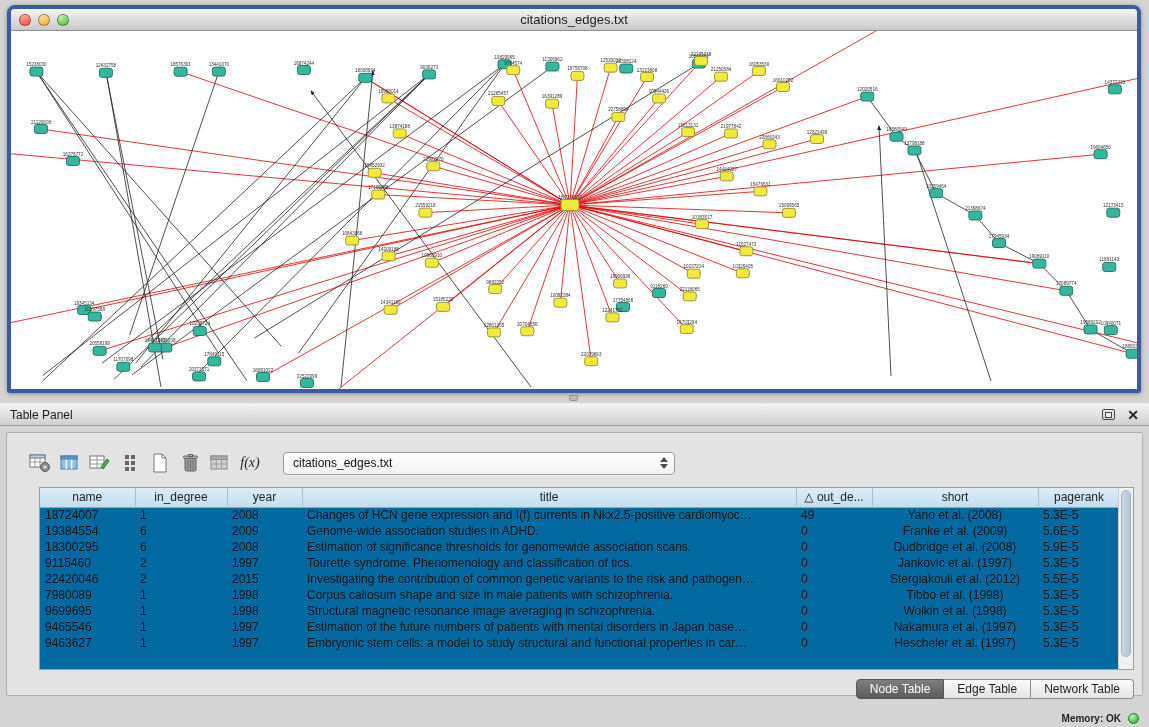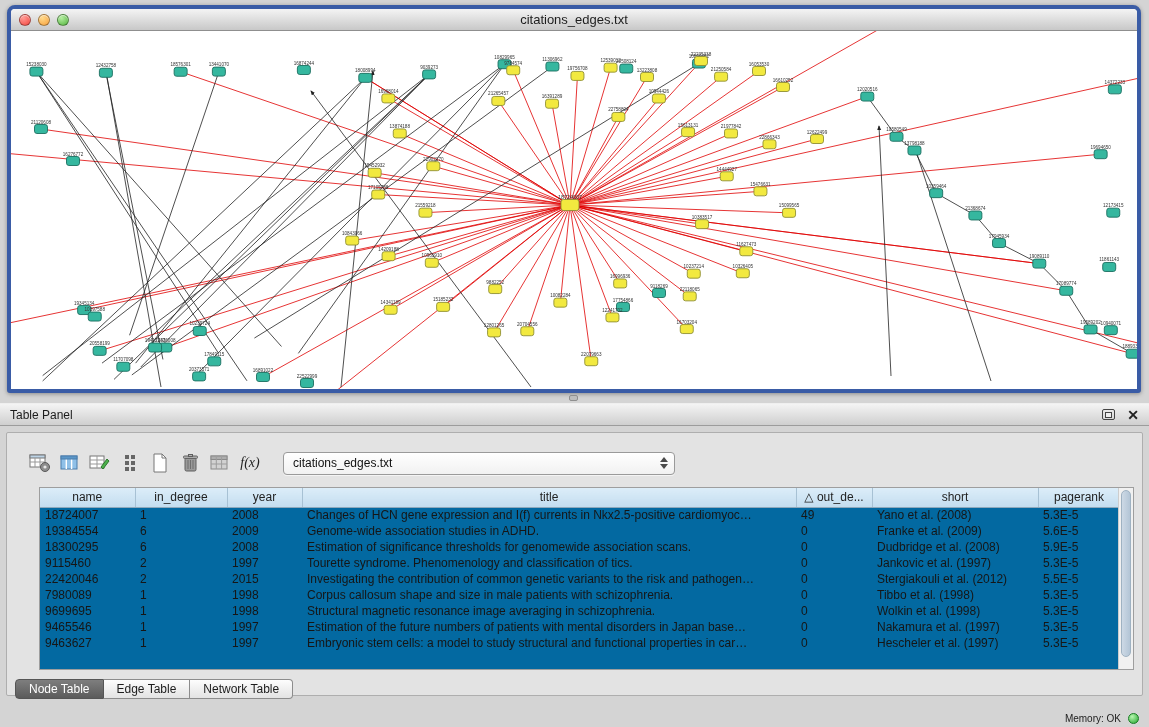--- a/index.html
+++ b/index.html
@@ -92,48 +92,48 @@
     height:16px; font-size:12px; color:#161616; padding:0 5px;
     overflow:hidden; white-space:nowrap; text-align:left;
   }
   th.c0, td.c0 { width:95px; }
   th.c1, td.c1 { width:92px; }
   th.c2, td.c2 { width:75px; }
   th.c3, td.c3 { width:494px; }
   th.c4, td.c4 { width:76px; }
   th.c5, td.c5 { width:166px; }
   th.c6, td.c6 { width:82px; }
-  td.c5 { text-align:left; }
+  td.c5 { text-align:center; }
   .vscroll {
     position:absolute; right:0; top:0; bottom:0; width:15px;
     background:#f1f1f1; border-left:1px solid #cdcdcd;
   }
   .vscroll .thumb {
     position:absolute; left:2px; right:2px; top:2px; height:92%;
     background:linear-gradient(90deg,#cdd9e5,#b3c5d6);
     border:1px solid #9fb2c2; border-radius:6px; cursor:pointer;
   }
 
   
-  .tabbar { display:flex; justify-content:flex-start; margin-top:9px; }
+  .tabbar { display:flex; justify-content:flex-end; margin-top:9px; }
   .tab {
     font-size:12px; height:20px; line-height:18px; padding:0 13px;
     border:1px solid #8c8c8c; border-left:none; color:#1d1d1d;
     background:linear-gradient(#fdfdfd,#e3e3e3); cursor:pointer;
   }
   .tab:first-child { border-left:1px solid #8c8c8c; border-radius:4px 0 0 4px; }
   .tab:last-child { border-radius:0 4px 4px 0; }
   .tab.active { background:linear-gradient(#7e7e7e,#5b5b5b); color:#fff; border-color:#555; }
 
   
   .status-bar {
     position:absolute; left:0; bottom:0; width:1149px; height:17px;
     display:flex; align-items:center; justify-content:flex-end; padding-right:10px; gap:7px;
   }
-  .status-label { font-size:10px; color:#222; }
+  .status-label { font-size:10px; color:#222;font-weight:bold; }
   .status-dot {
     width:11px; height:11px; border-radius:50%;
     background:radial-gradient(circle at 35% 30%, #b8f7b0, #23a52e);
     border:1px solid #177d22;
   }
 </style>
 </head>
 <body>
 
 <div class="network-window">

